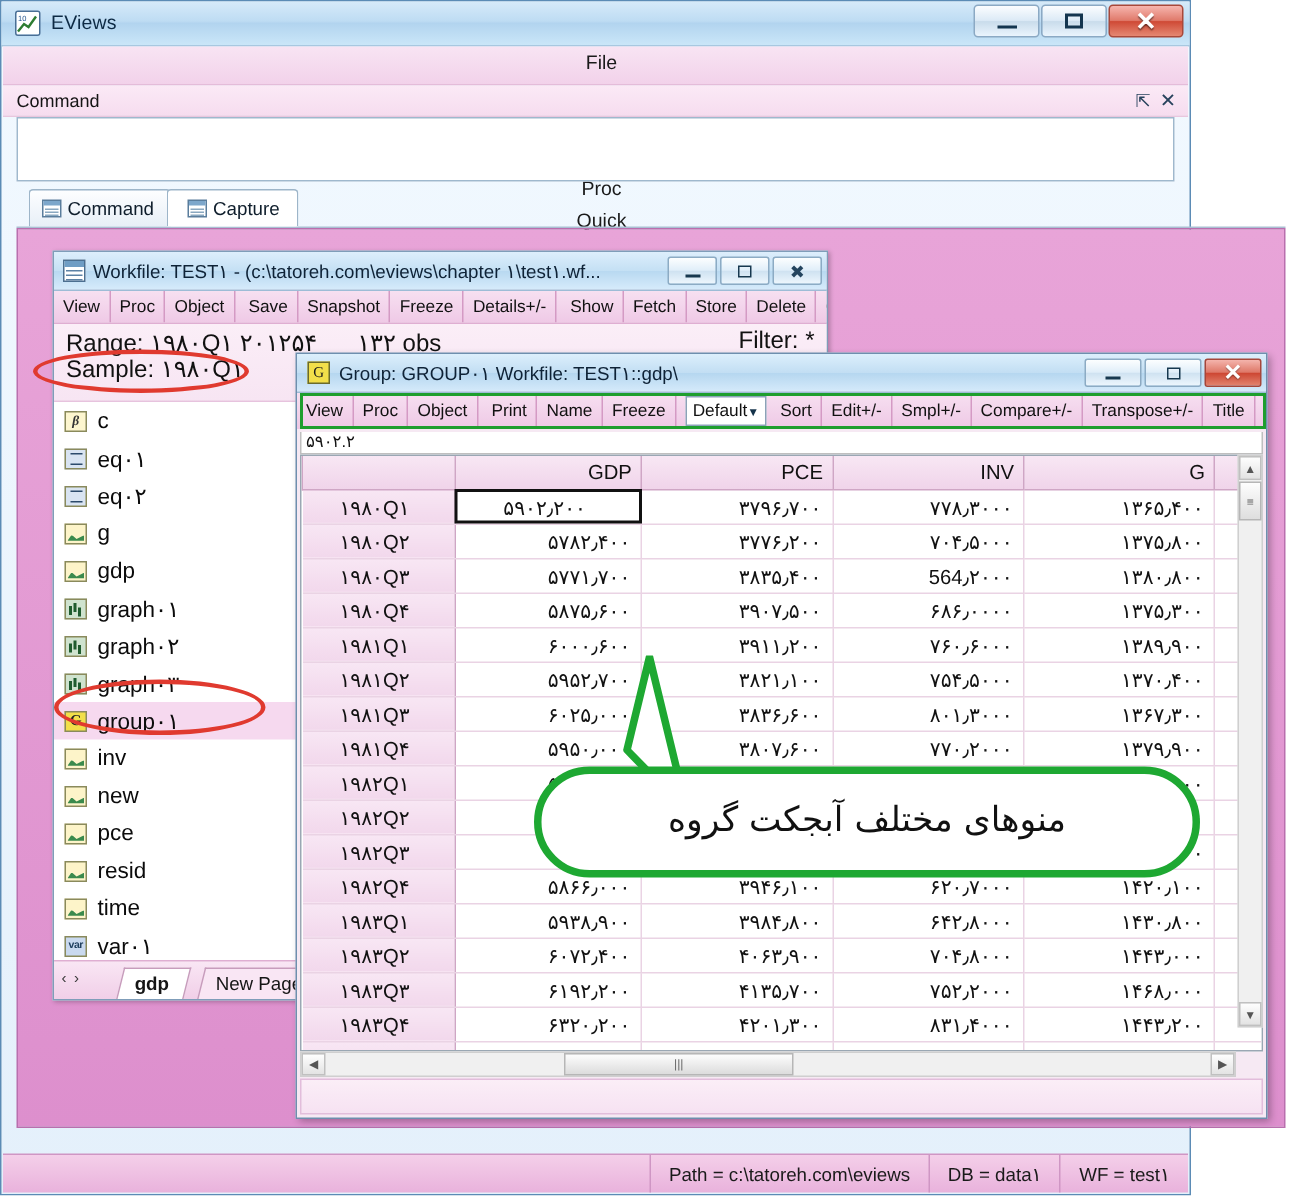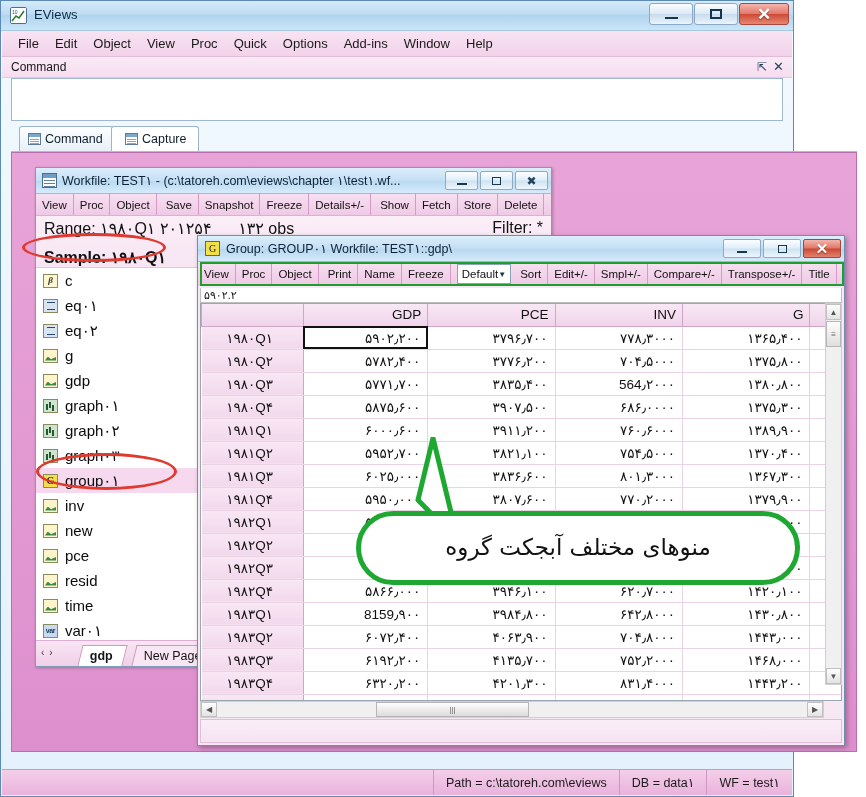--- a/index.html
+++ b/index.html
@@ -51,21 +51,21 @@
   }
   .glyph-min { width:13px; height:2px; background:#13354f; margin-top:7px; }
   .glyph-max { width:12px; height:10px; border:2px solid #13354f; }
   .glyph-x { color:#fff; font-size:17px; font-weight:bold; line-height:17px; text-shadow:0 1px 1px rgba(0,0,0,.45); font-family:"Liberation Sans",sans-serif;}
 
   
   .menubar {
     position: absolute; left:1px; top:30px; right:1px; height: 26px;
     background: linear-gradient(to bottom, #f8e4f3, #f2d2ea);
     border-bottom: 1px solid #e4bcd9;
-    display: flex; align-items: center; padding-left: 8px;
+    display: flex; align-items: center; padding-left: 8px; flex-direction: column;
   }
   .menuitem {
     font-size: 13px; color:#1a1a1a; padding: 3px 8px; cursor: pointer;
   }
 
   
   .cmdbar {
     position:absolute; left:1px; top:56px; right:1px; height:21px;
     background: linear-gradient(to bottom,#fbeaf6,#f6dcef);
     border-bottom:1px solid #e9c6de;
@@ -152,21 +152,21 @@
   }
   .tbtn.gap{border-right:1px solid #d49ac4;margin-right:3px;}
 
   .wf-info{
     position:absolute;left:0;top:48px;right:0;height:52px;
     background:linear-gradient(to bottom,#fbeef7,#f7e5f3);
     border-bottom:1px solid #e7c3de;
   }
   .wf-info .ln{position:absolute;font-size:16px;color:#111;white-space:nowrap;}
   .wf-info .r1{left:8px;top:3px;}
-  .wf-info .r2{left:8px;top:32px;font-weight:bold;}
+  .wf-info .r2{left:8px;top:20px;}
   .wf-info .f1{right:8px;top:3px;}
 
   .wf-list{
     position:absolute;left:0;top:100px;right:0;bottom:26px;background:#ffffff;
     overflow:hidden;
   }
   .obj-row{
     height:25px;display:flex;align-items:center;gap:7px;padding-left:7px;
     font-size:15px;color:#0b0b0b;cursor:pointer;
   }
@@ -271,21 +271,21 @@
   table.sheet td{
     border-right:1px solid #ead3e4;border-bottom:1px solid #ead3e4;
     font-size:13.5px;color:#111;text-align:right;padding:2px 7px 2px 2px;
     height:23px;white-space:nowrap;background:#fff;
   }
   table.sheet td.rowhdr{
     background:linear-gradient(to bottom,#f8e7f4,#f2d8ec);
     text-align:center;border-right:1px solid #cfa6c5;color:#111;
     font-size:13.5px;
   }
-  table.sheet td.selcell{ outline:2px solid #111; outline-offset:-2px; }
+  table.sheet td.selcell{ outline:2px solid #111; outline-offset:-2px;text-align:center; }
   table.sheet td.blank{border-right:none;}
 
   .vscroll{
     position:absolute;right:2px;top:67px;bottom:60px;width:17px;
     background:#f0f0f0;border:1px solid #cfcfcf;
   }
   .vs-up,.vs-dn{
     position:absolute;left:0;right:0;height:16px;
     background:linear-gradient(to bottom,#fefefe,#e3e3e3);
     border:1px solid #c0c0c0;display:flex;align-items:center;justify-content:center;
@@ -681,21 +681,21 @@
             <tr>
               <td class="rowhdr">۱۹۸۲Q۴</td>
               <td>۵۸۶۶٫۰۰۰</td>
               <td>۳۹۴۶٫۱۰۰</td>
               <td>۶۲۰٫۷۰۰۰</td>
               <td>۱۴۲۰٫۱۰۰</td>
               <td class="blank"></td>
             </tr>
             <tr>
               <td class="rowhdr">۱۹۸۳Q۱</td>
-              <td>8159٫۹۰۰</td>
+              <td>۵۹۳۸٫۹۰۰</td>
               <td>۳۹۸۴٫۸۰۰</td>
               <td>۶۴۲٫۸۰۰۰</td>
               <td>۱۴۳۰٫۸۰۰</td>
               <td class="blank"></td>
             </tr>
             <tr>
               <td class="rowhdr">۱۹۸۳Q۲</td>
               <td>۶۰۷۲٫۴۰۰</td>
               <td>۴۰۶۳٫۹۰۰</td>
               <td>۷۰۴٫۸۰۰۰</td>

